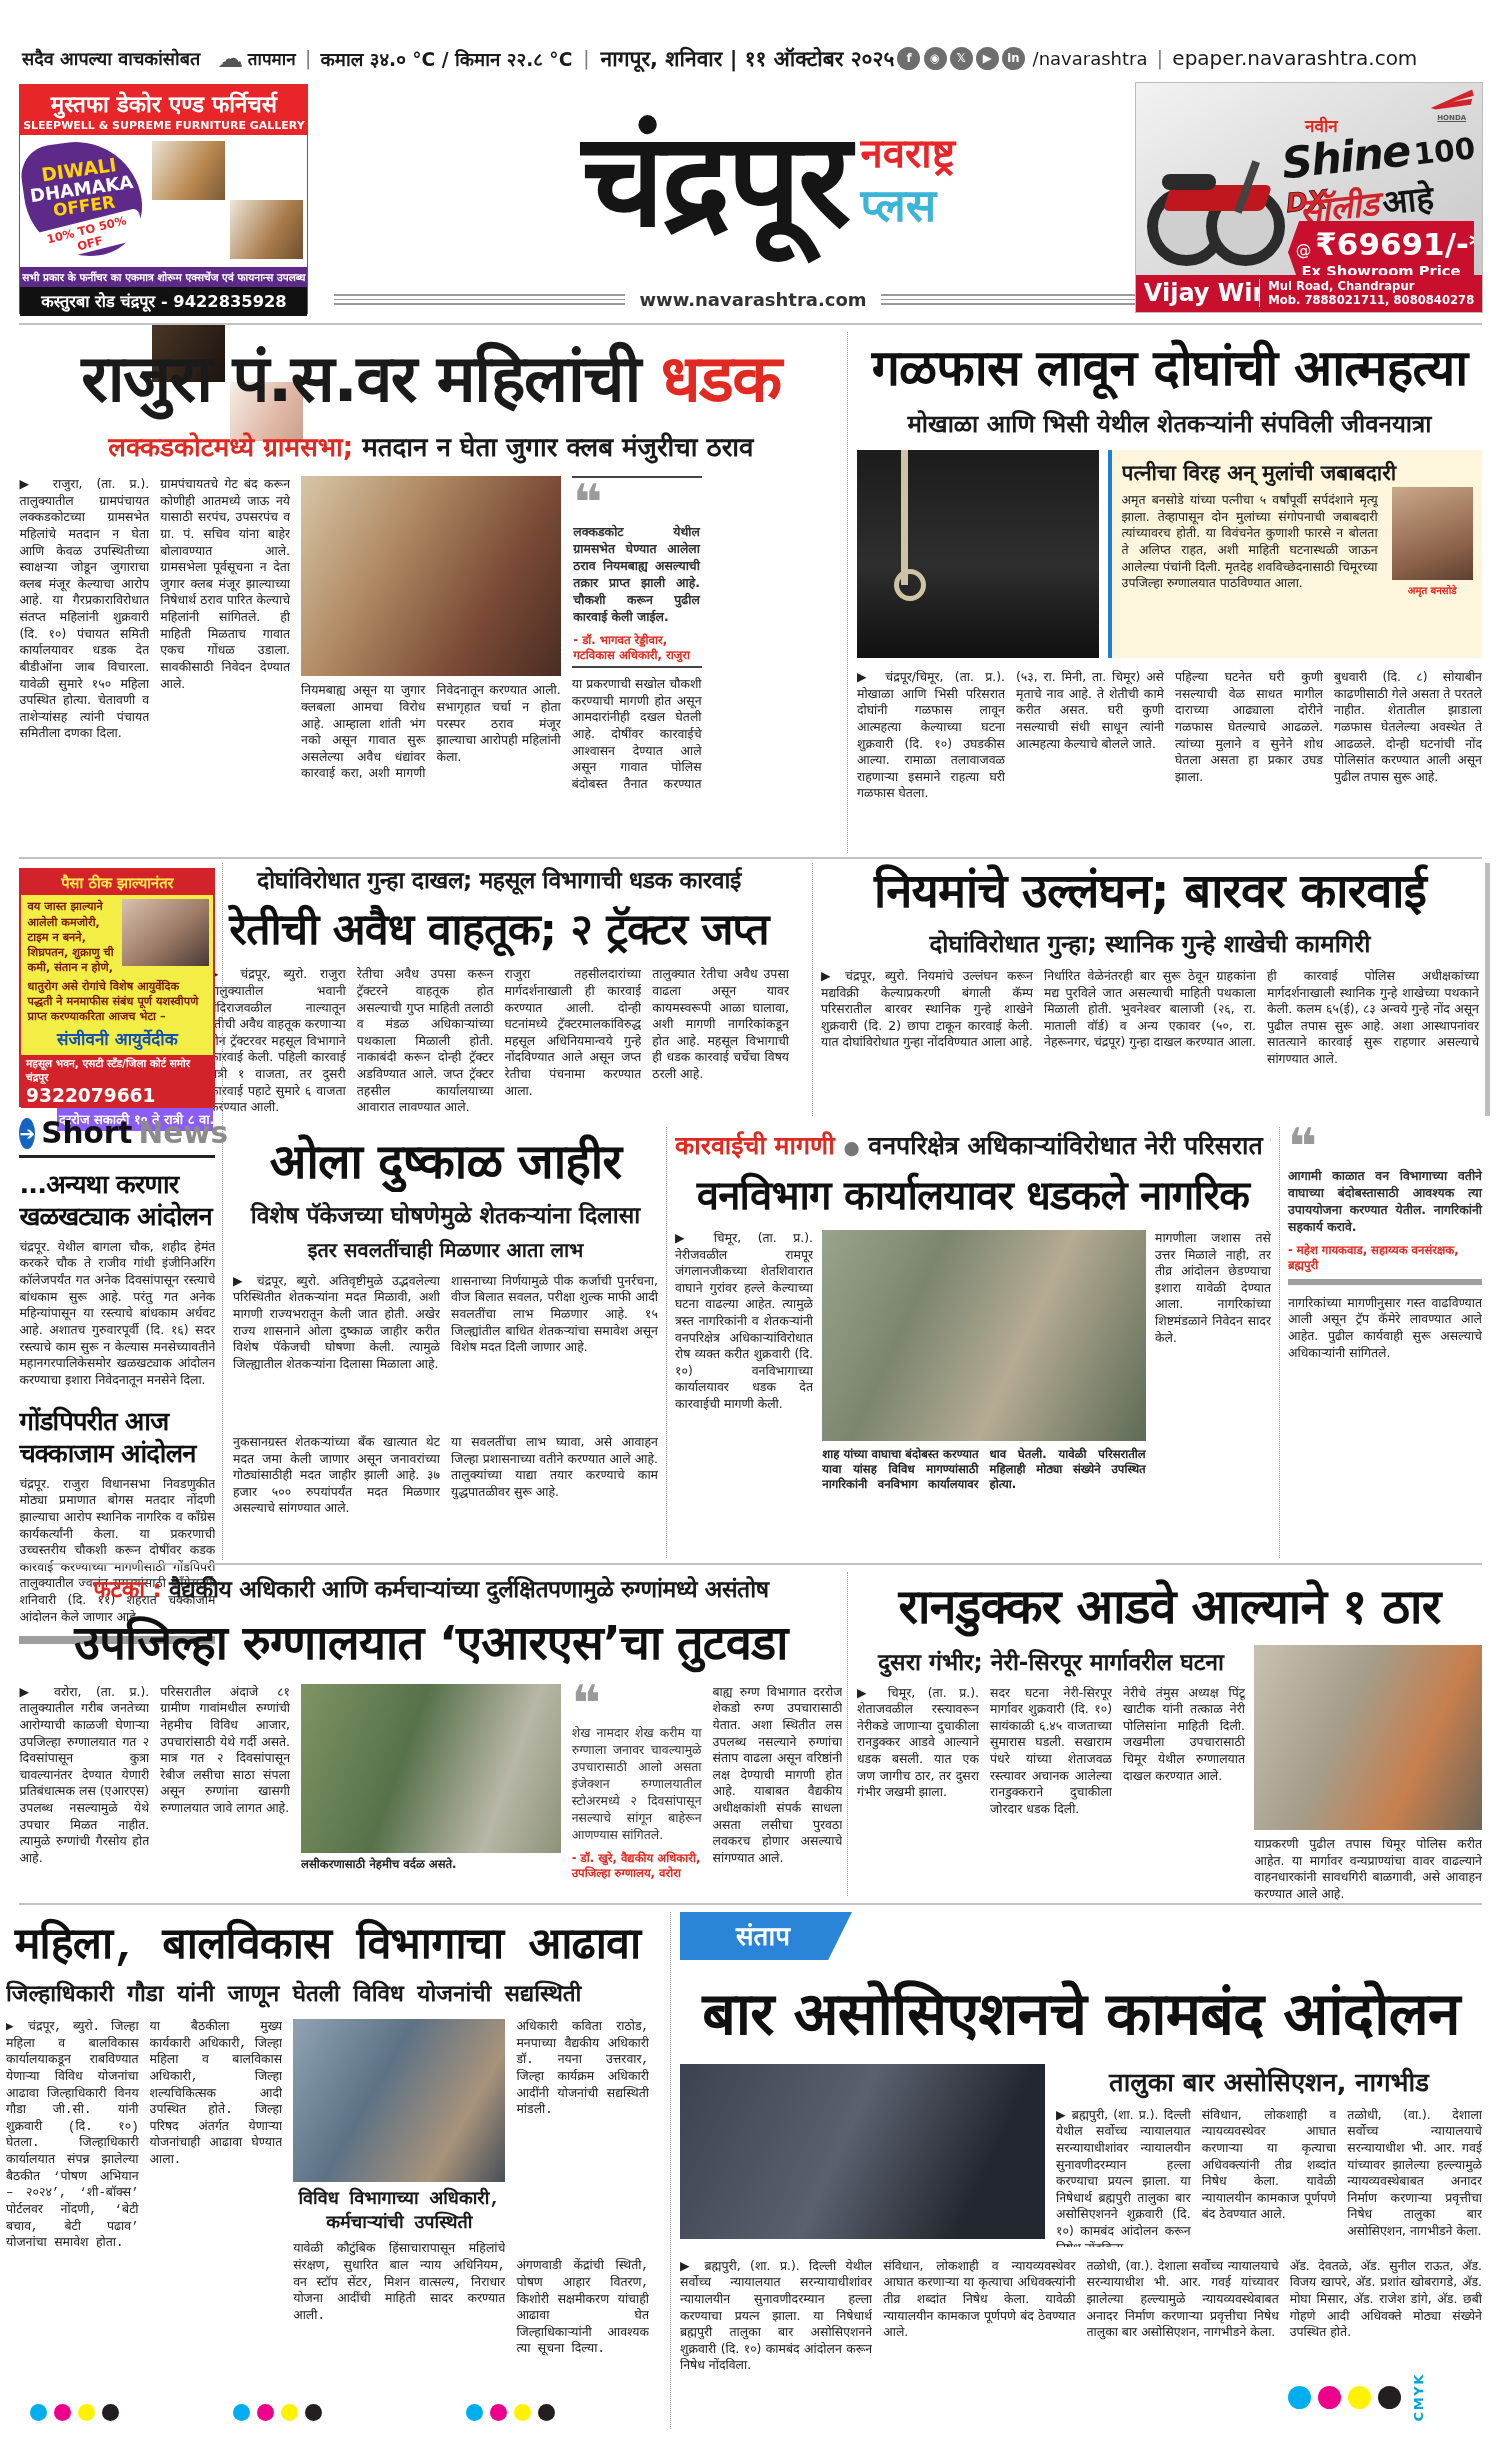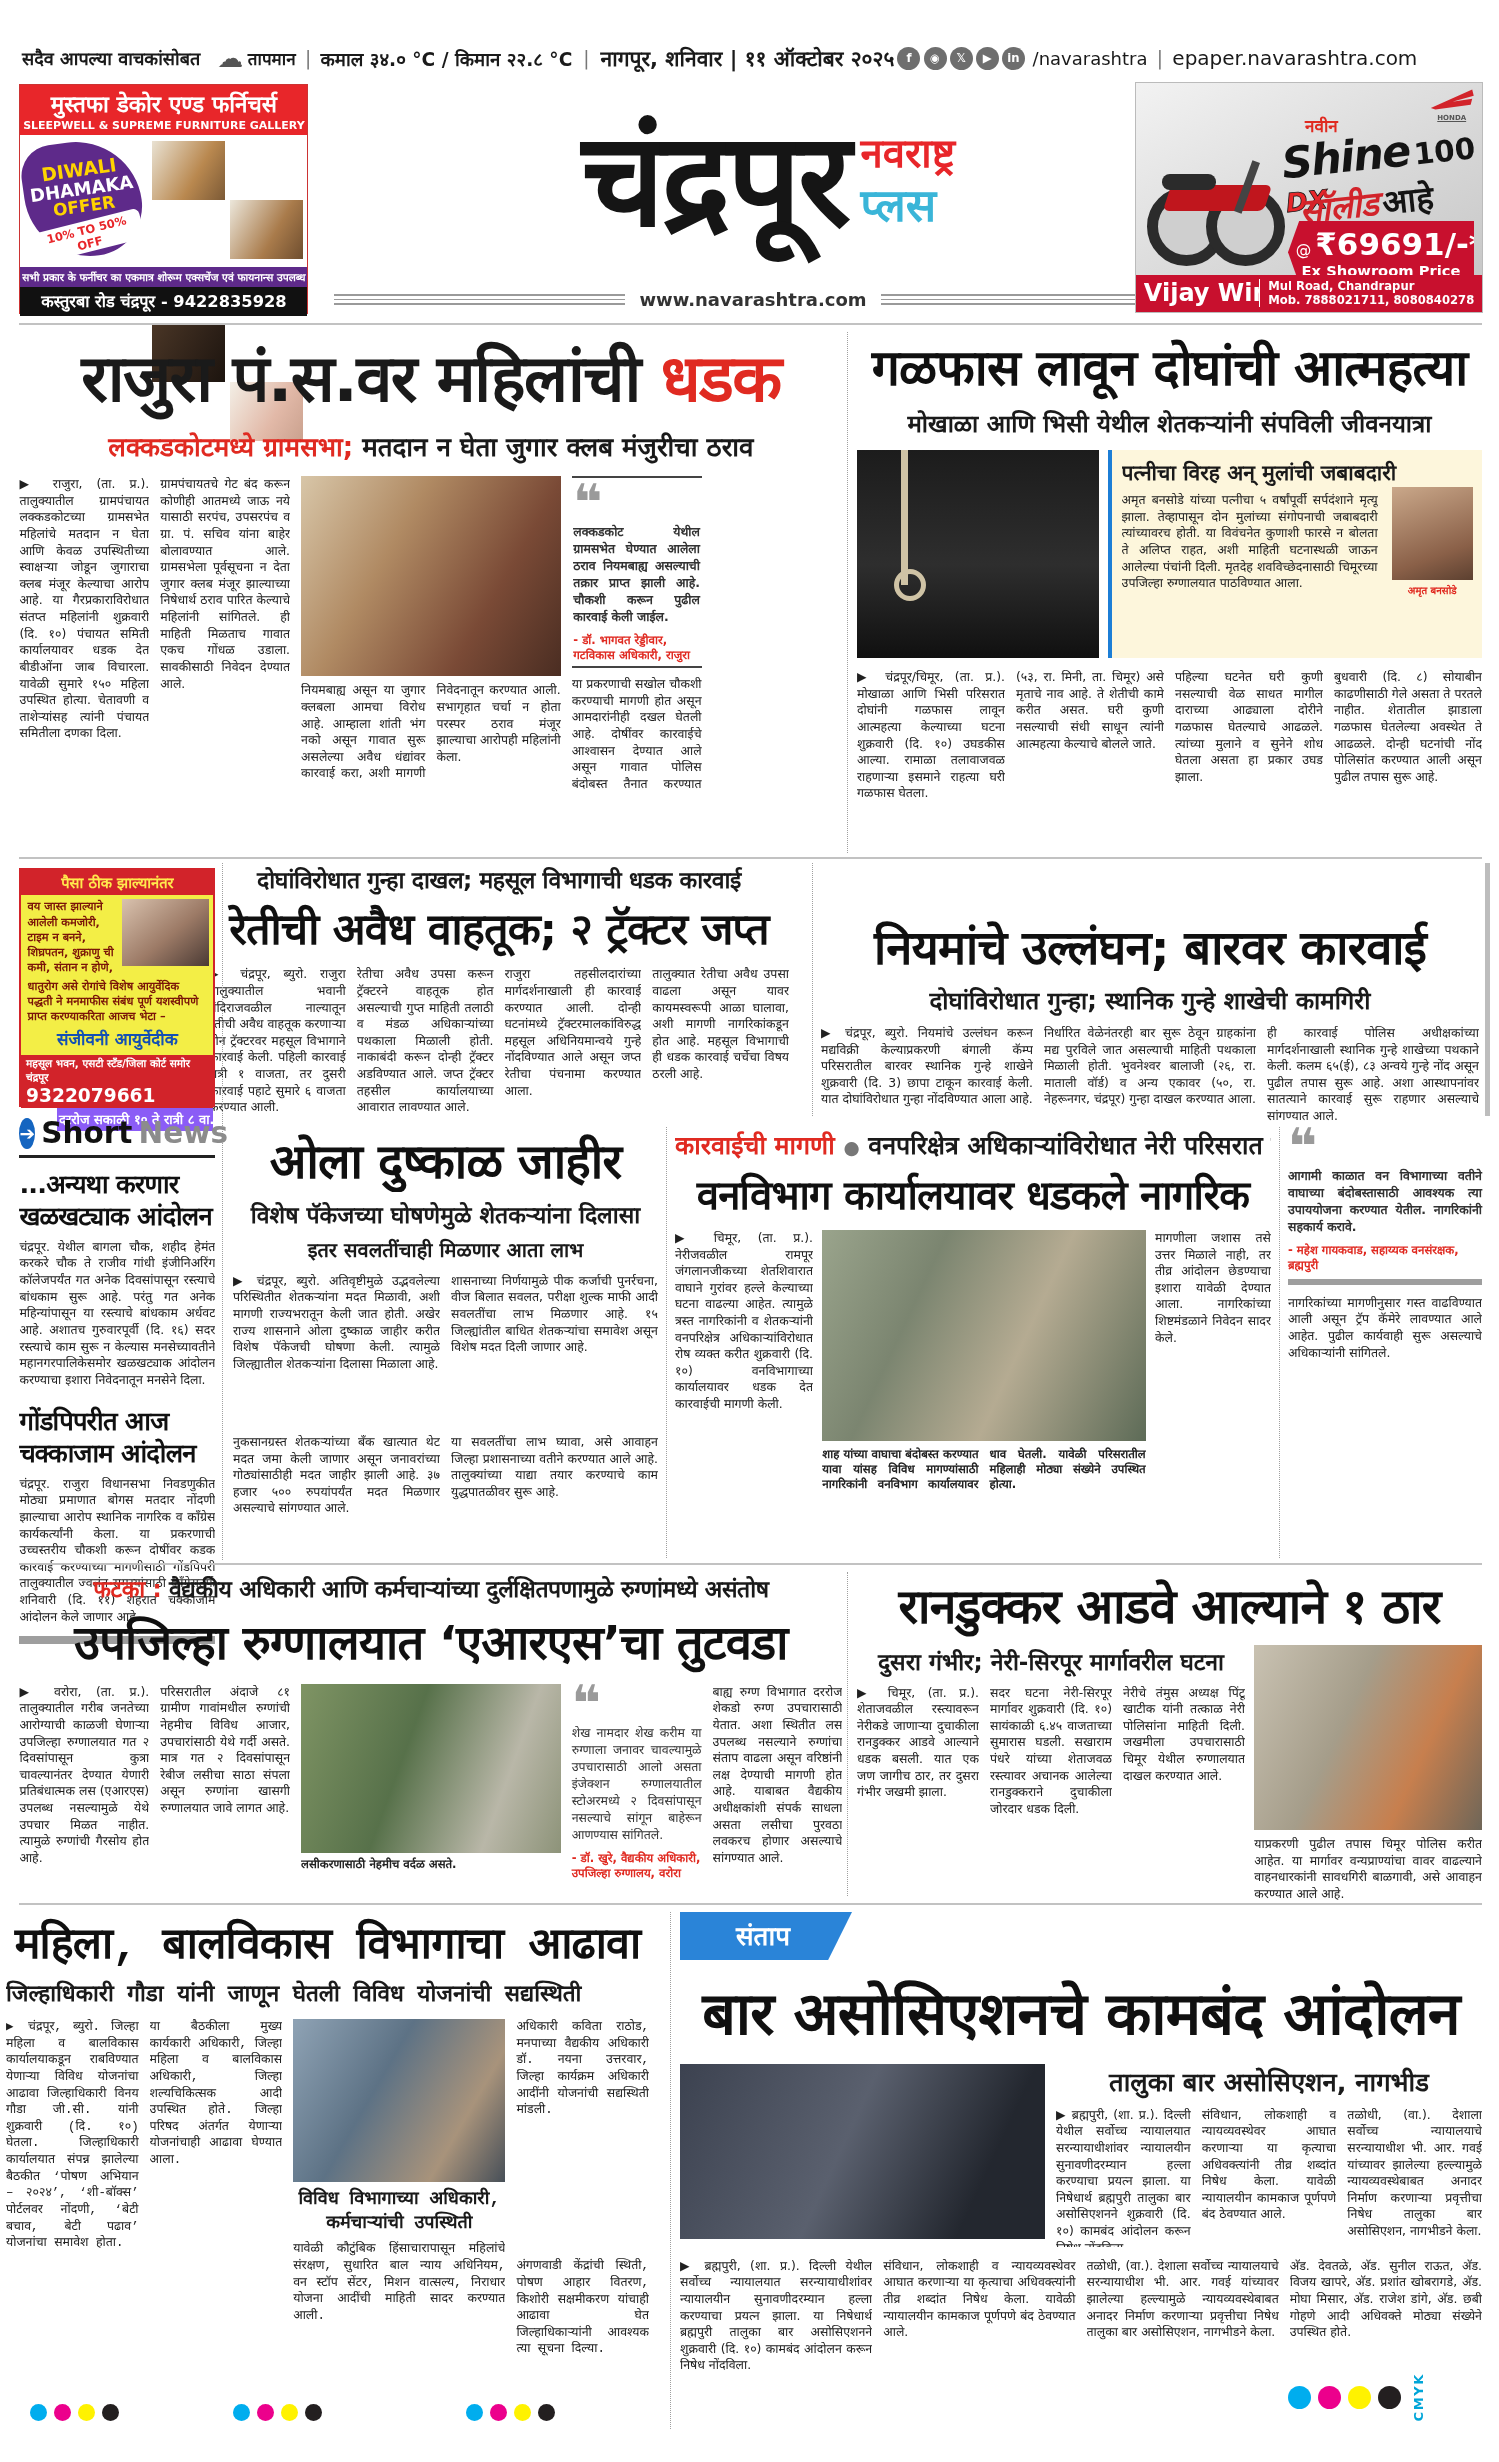--- a/index.html
+++ b/index.html
@@ -194,25 +194,25 @@
       <div class="body-t">▶ चंद्रपूर, ब्युरो. राजुरा तालुक्यातील भवानी मंदिराजवळील नाल्यातून रेतीची अवैध वाहतूक करणाऱ्या दोन ट्रॅक्टरवर महसूल विभागाने कारवाई केली. पहिली कारवाई रात्री १ वाजता, तर दुसरी कारवाई पहाटे सुमारे ६ वाजता करण्यात आली.</div>
       <div class="body-t">रेतीचा अवैध उपसा करून ट्रॅक्टरने वाहतूक होत असल्याची गुप्त माहिती तलाठी व मंडळ अधिकाऱ्यांच्या पथकाला मिळाली होती. नाकाबंदी करून दोन्ही ट्रॅक्टर अडविण्यात आले. जप्त ट्रॅक्टर तहसील कार्यालयाच्या आवारात लावण्यात आले.</div>
       <div class="body-t">राजुरा तहसीलदारांच्या मार्गदर्शनाखाली ही कारवाई करण्यात आली. दोन्ही घटनांमध्ये ट्रॅक्टरमालकांविरुद्ध महसूल अधिनियमान्वये गुन्हे नोंदविण्यात आले असून जप्त रेतीचा पंचनामा करण्यात आला.</div>
       <div class="body-t">तालुक्यात रेतीचा अवैध उपसा वाढला असून यावर कायमस्वरूपी आळा घालावा, अशी मागणी नागरिकांकडून होत आहे. महसूल विभागाची ही धडक कारवाई चर्चेचा विषय ठरली आहे.</div>
     </div>
   </div>
 
   <div class="abs vdot" style="left:812px;top:863px;height:253px;"></div>
   <div class="abs" style="left:1485px;top:863px;width:4.7px;height:253px;background:#bdbdbd;"></div>
 
-  <div class="abs" style="left:821px;top:914px;width:658px;height:253px;">
+  <div class="abs" style="left:821px;top:857px;width:658px;height:253px;">
     <div class="center nowrap hl" style="font-size:47px;">नियमांचे उल्लंघन; बारवर कारवाई</div>
     <div class="center nowrap b" style="font-size:24px;margin-top:4.7px;">दोघांविरोधात गुन्हा; स्थानिक गुन्हे शाखेची कामगिरी</div>
     <div class="grid" style="grid-template-columns:repeat(3,1fr);margin-top:9.3px;height:137px;">
-      <div class="body-t">▶ चंद्रपूर, ब्युरो. नियमांचे उल्लंघन करून मद्यविक्री केल्याप्रकरणी बंगाली कॅम्प परिसरातील बारवर स्थानिक गुन्हे शाखेने शुक्रवारी (दि. 3) छापा टाकून कारवाई केली. यात दोघांविरोधात गुन्हा नोंदविण्यात आला आहे.</div>
+      <div class="body-t">▶ चंद्रपूर, ब्युरो. नियमांचे उल्लंघन करून मद्यविक्री केल्याप्रकरणी बंगाली कॅम्प परिसरातील बारवर स्थानिक गुन्हे शाखेने शुक्रवारी (दि. 2) छापा टाकून कारवाई केली. यात दोघांविरोधात गुन्हा नोंदविण्यात आला आहे.</div>
       <div class="body-t">निर्धारित वेळेनंतरही बार सुरू ठेवून ग्राहकांना मद्य पुरविले जात असल्याची माहिती पथकाला मिळाली होती. भुवनेश्वर बालाजी (२६, रा. माताली वॉर्ड) व अन्य एकावर (५०, रा. नेहरूनगर, चंद्रपूर) गुन्हा दाखल करण्यात आला.</div>
       <div class="body-t">ही कारवाई पोलिस अधीक्षकांच्या मार्गदर्शनाखाली स्थानिक गुन्हे शाखेच्या पथकाने केली. कलम ६५(ई), ८३ अन्वये गुन्हे नोंद असून पुढील तपास सुरू आहे. अशा आस्थापनांवर सातत्याने कारवाई सुरू राहणार असल्याचे सांगण्यात आले.</div>
     </div>
   </div>
 
   <div class="abs vdot" style="left:222px;top:863px;height:697px;"></div>
 
   <div class="abs" style="left:19.4px;top:868px;width:196px;height:239px;border:2.3px solid #d2232a;background:#f3ee46;">
     <div class="b nowrap center" style="background:#d2232a;color:#ffe94d;font-size:14.7px;padding:2.3px 1.6px;">पैसा ठीक झाल्यानंतर</div>
     <div style="position:relative;padding:4.7px 6.2px;">

